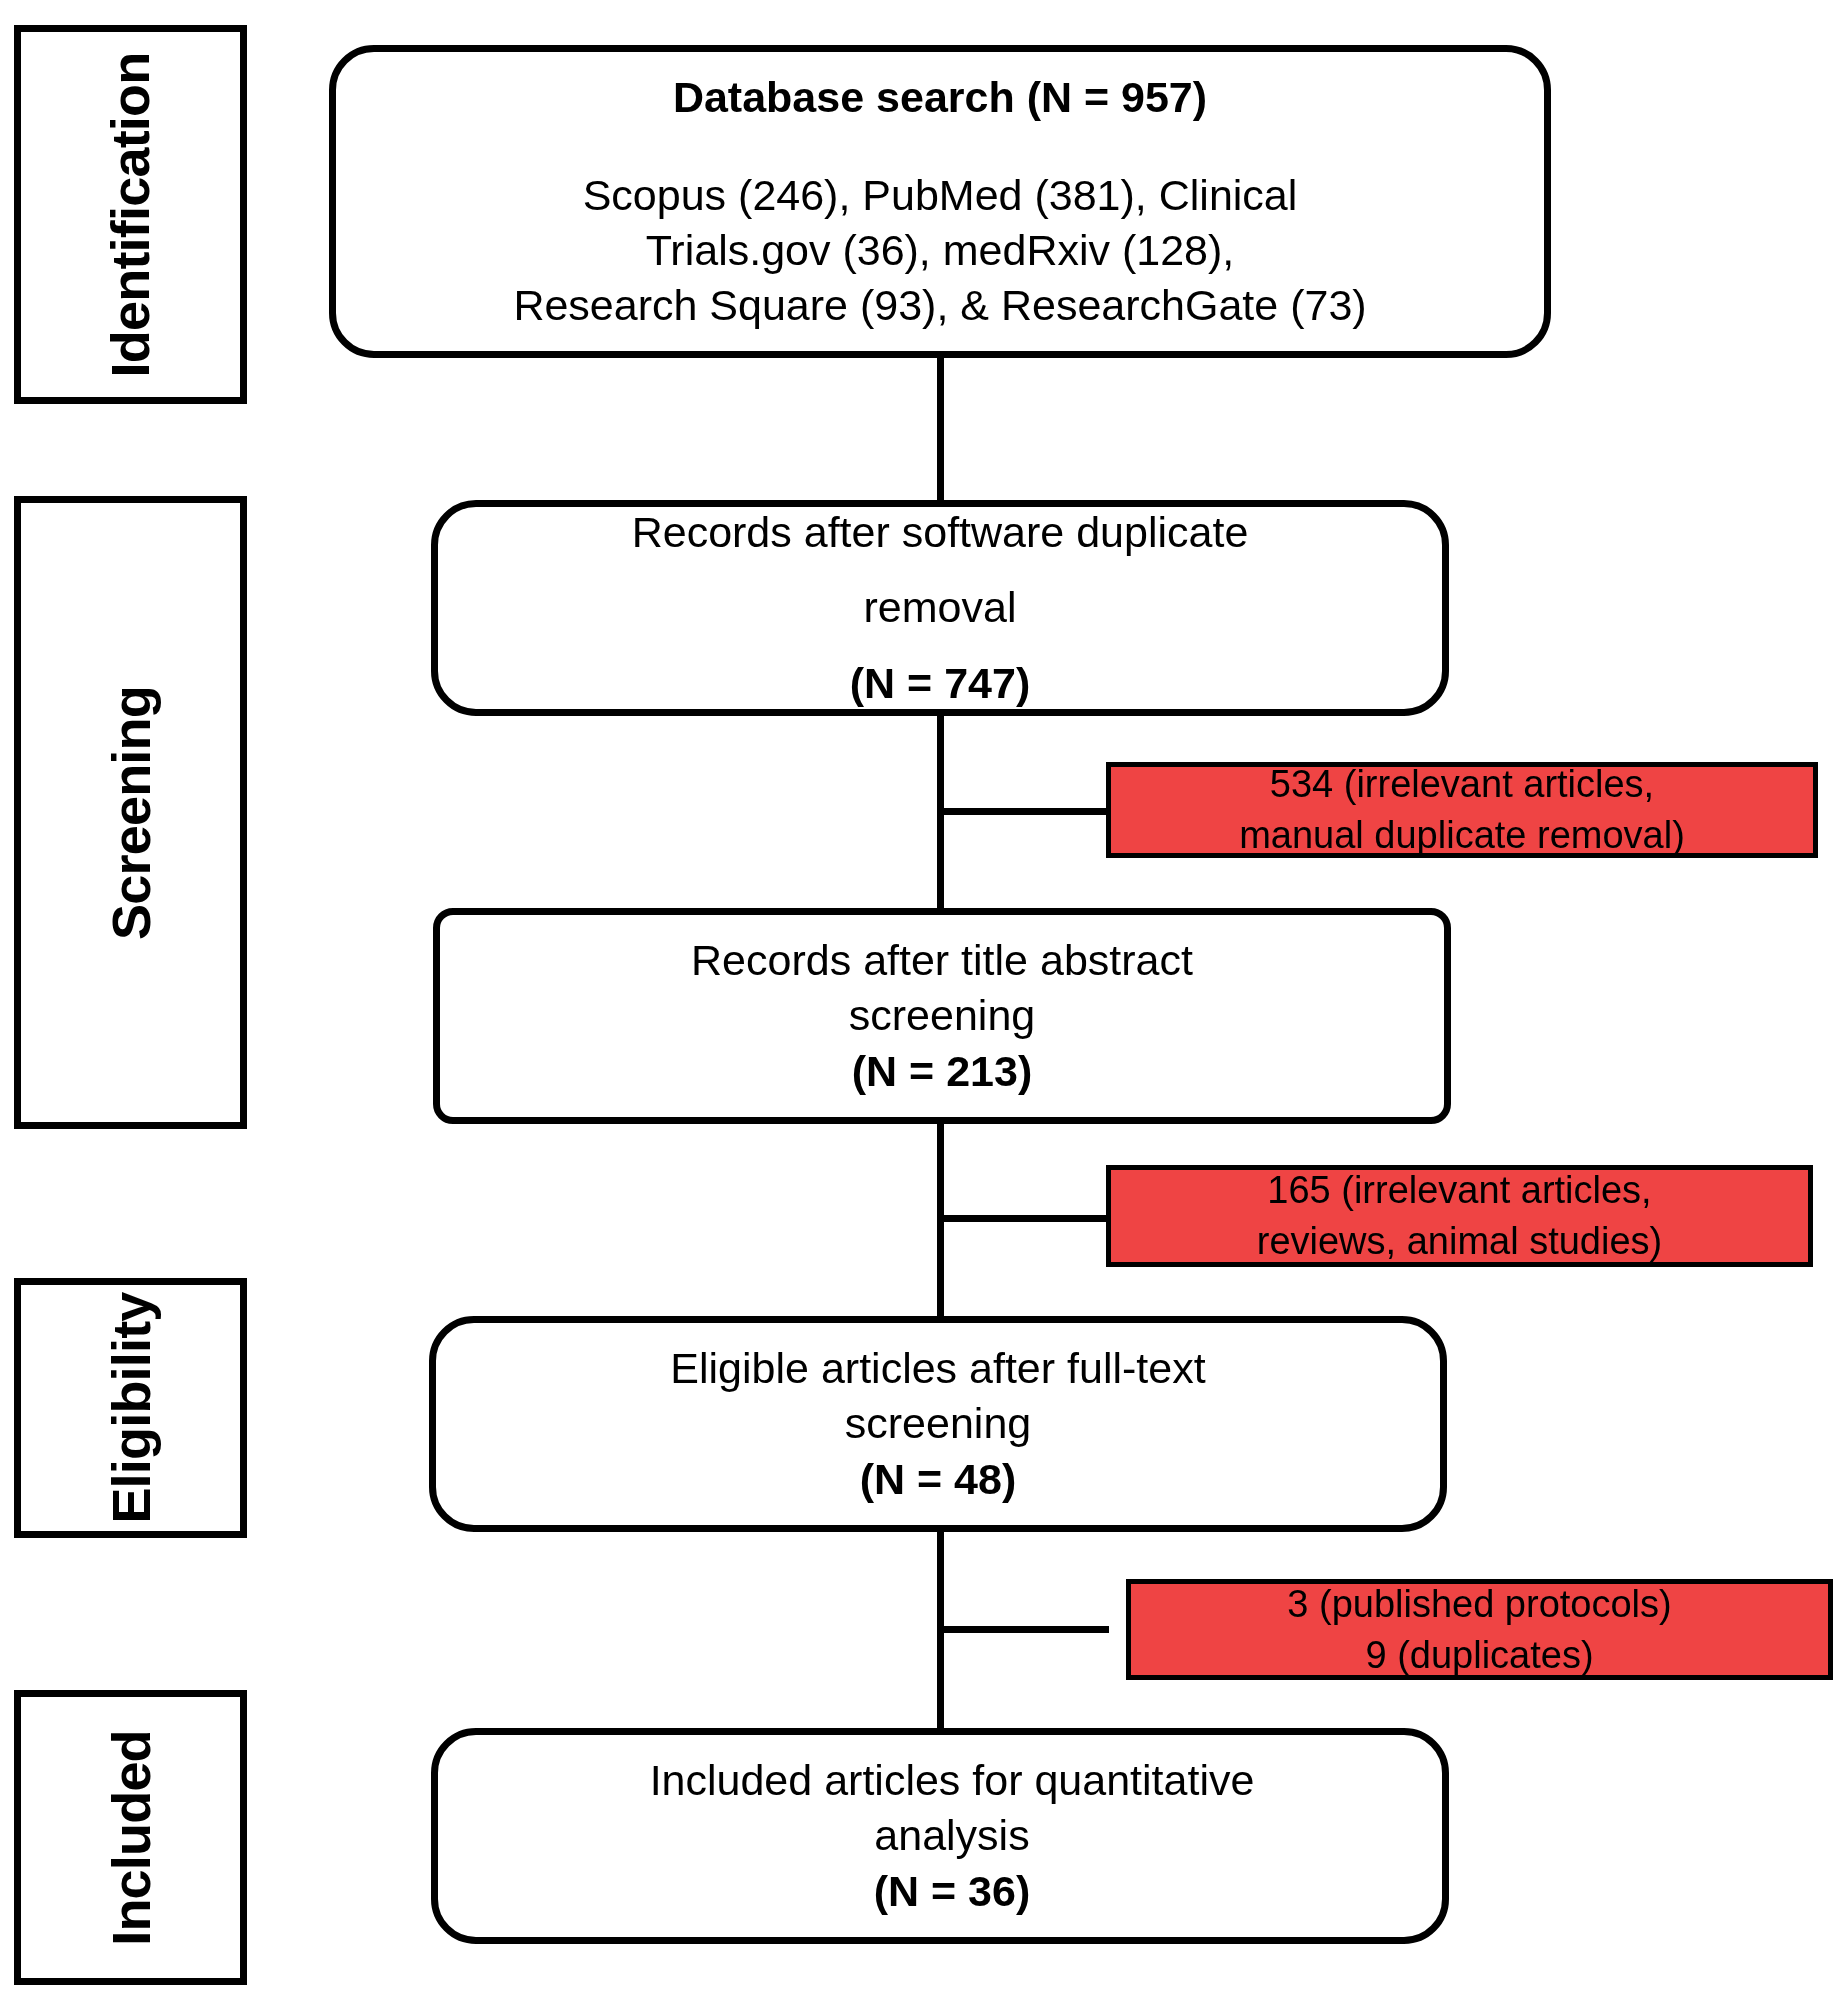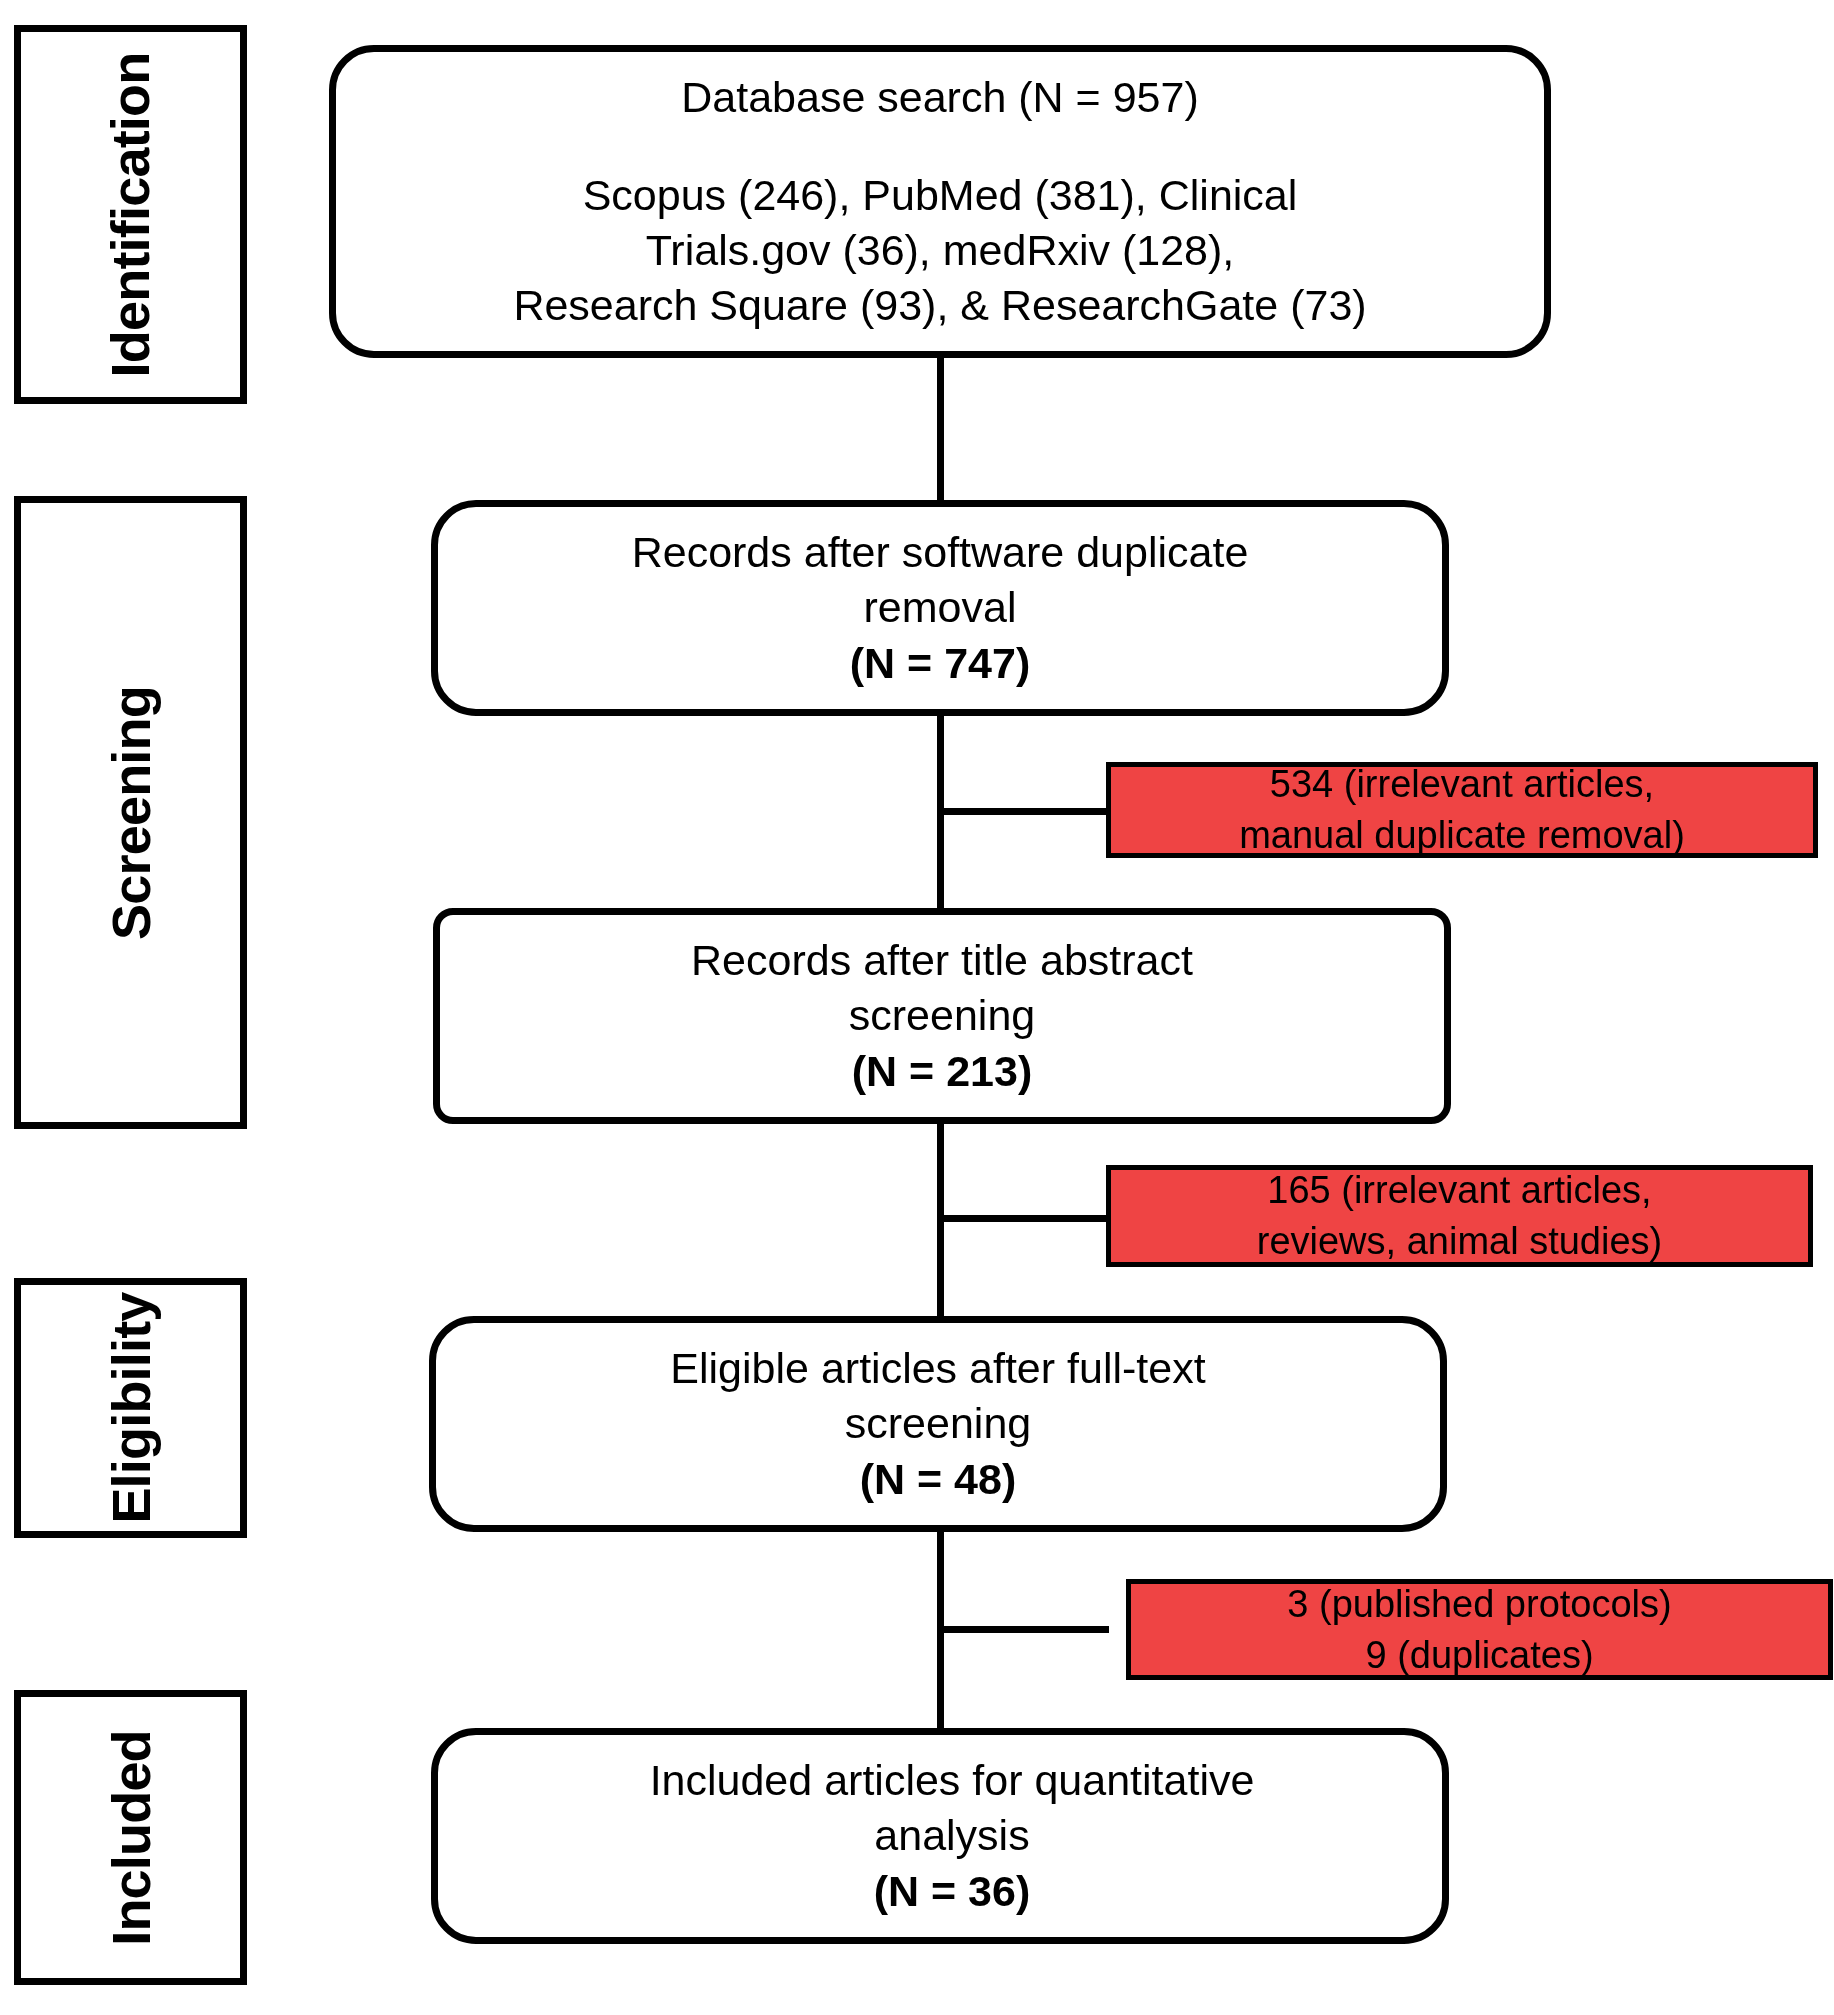--- a/index.html
+++ b/index.html
@@ -122,28 +122,28 @@
   <div class="vline" style="left:937px; top:712px; height:200px;"></div>
   <div class="hline" style="left:937px; top:808px; width:172px;"></div>
 
   <div class="vline" style="left:937px; top:1120px; height:200px;"></div>
   <div class="hline" style="left:937px; top:1215px; width:172px;"></div>
 
   <div class="vline" style="left:937px; top:1529px; height:202px;"></div>
   <div class="hline" style="left:937px; top:1626px; width:172px;"></div>
 
   <div class="flow-box" style="left:329px; top:45px; width:1222px; height:313px;">
-    <div class="line" style="font-weight:400;">Database search (N = 957)</div>
+    <div class="line" style="font-weight:700;">Database search (N = 957)</div>
     <div class="spacer"></div>
     <div class="line">Scopus (246), PubMed (381), Clinical</div>
     <div class="line">Trials.gov (36), medRxiv (128),</div>
     <div class="line">Research Square (93), &amp; ResearchGate (73)</div>
   </div>
 
-  <div class="flow-box" style="left:431px; top:500px; width:1018px; height:216px;">
+  <div class="flow-box" style="left:431px; top:500px; width:1018px; height:216px;gap:20px;">
     <div class="line">Records after software duplicate</div>
     <div class="line">removal</div>
     <div class="line" style="font-weight:700;">(N = 747)</div>
   </div>
 
   <div class="flow-box" style="left:433px; top:908px; width:1018px; height:216px;border-radius:20px;">
     <div class="line">Records after title abstract</div>
     <div class="line">screening</div>
     <div class="line" style="font-weight:700;">(N = 213)</div>
   </div>

